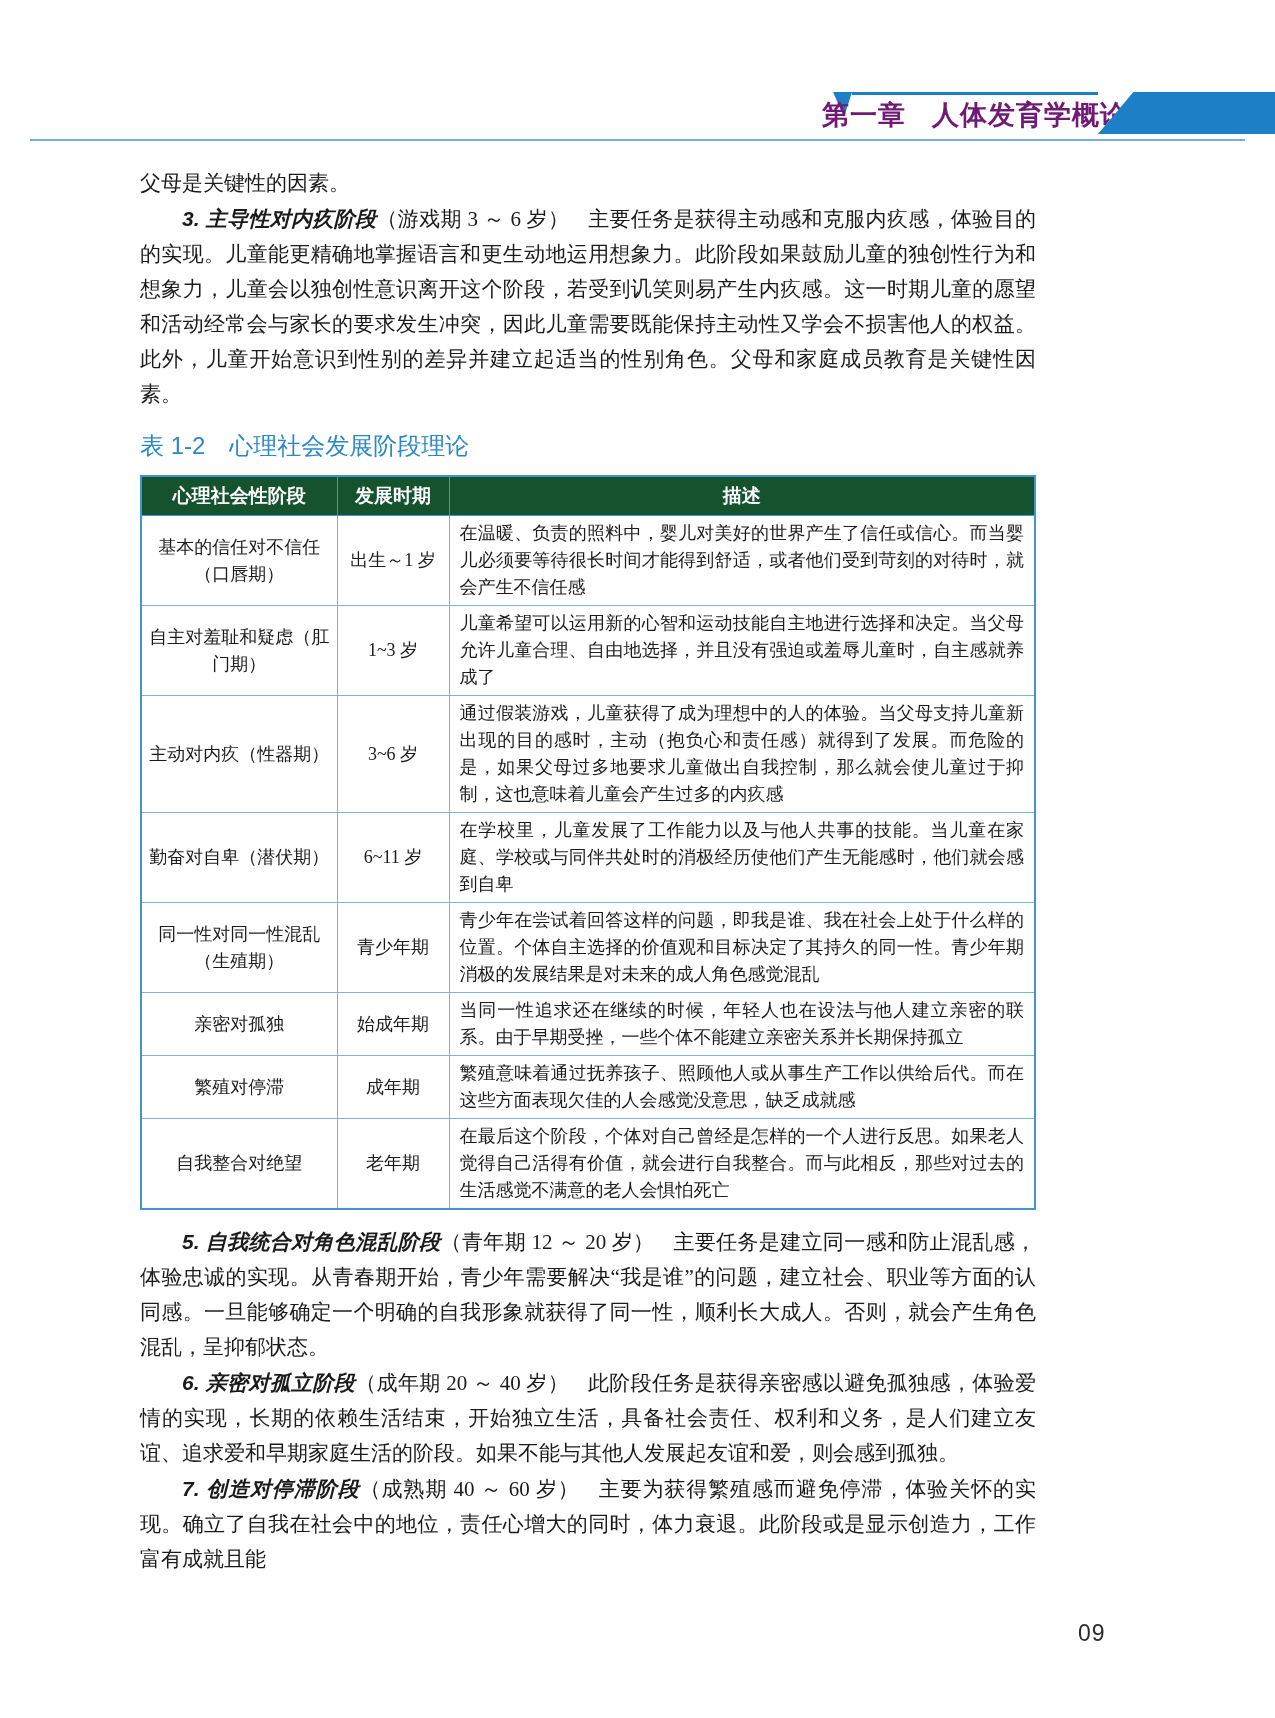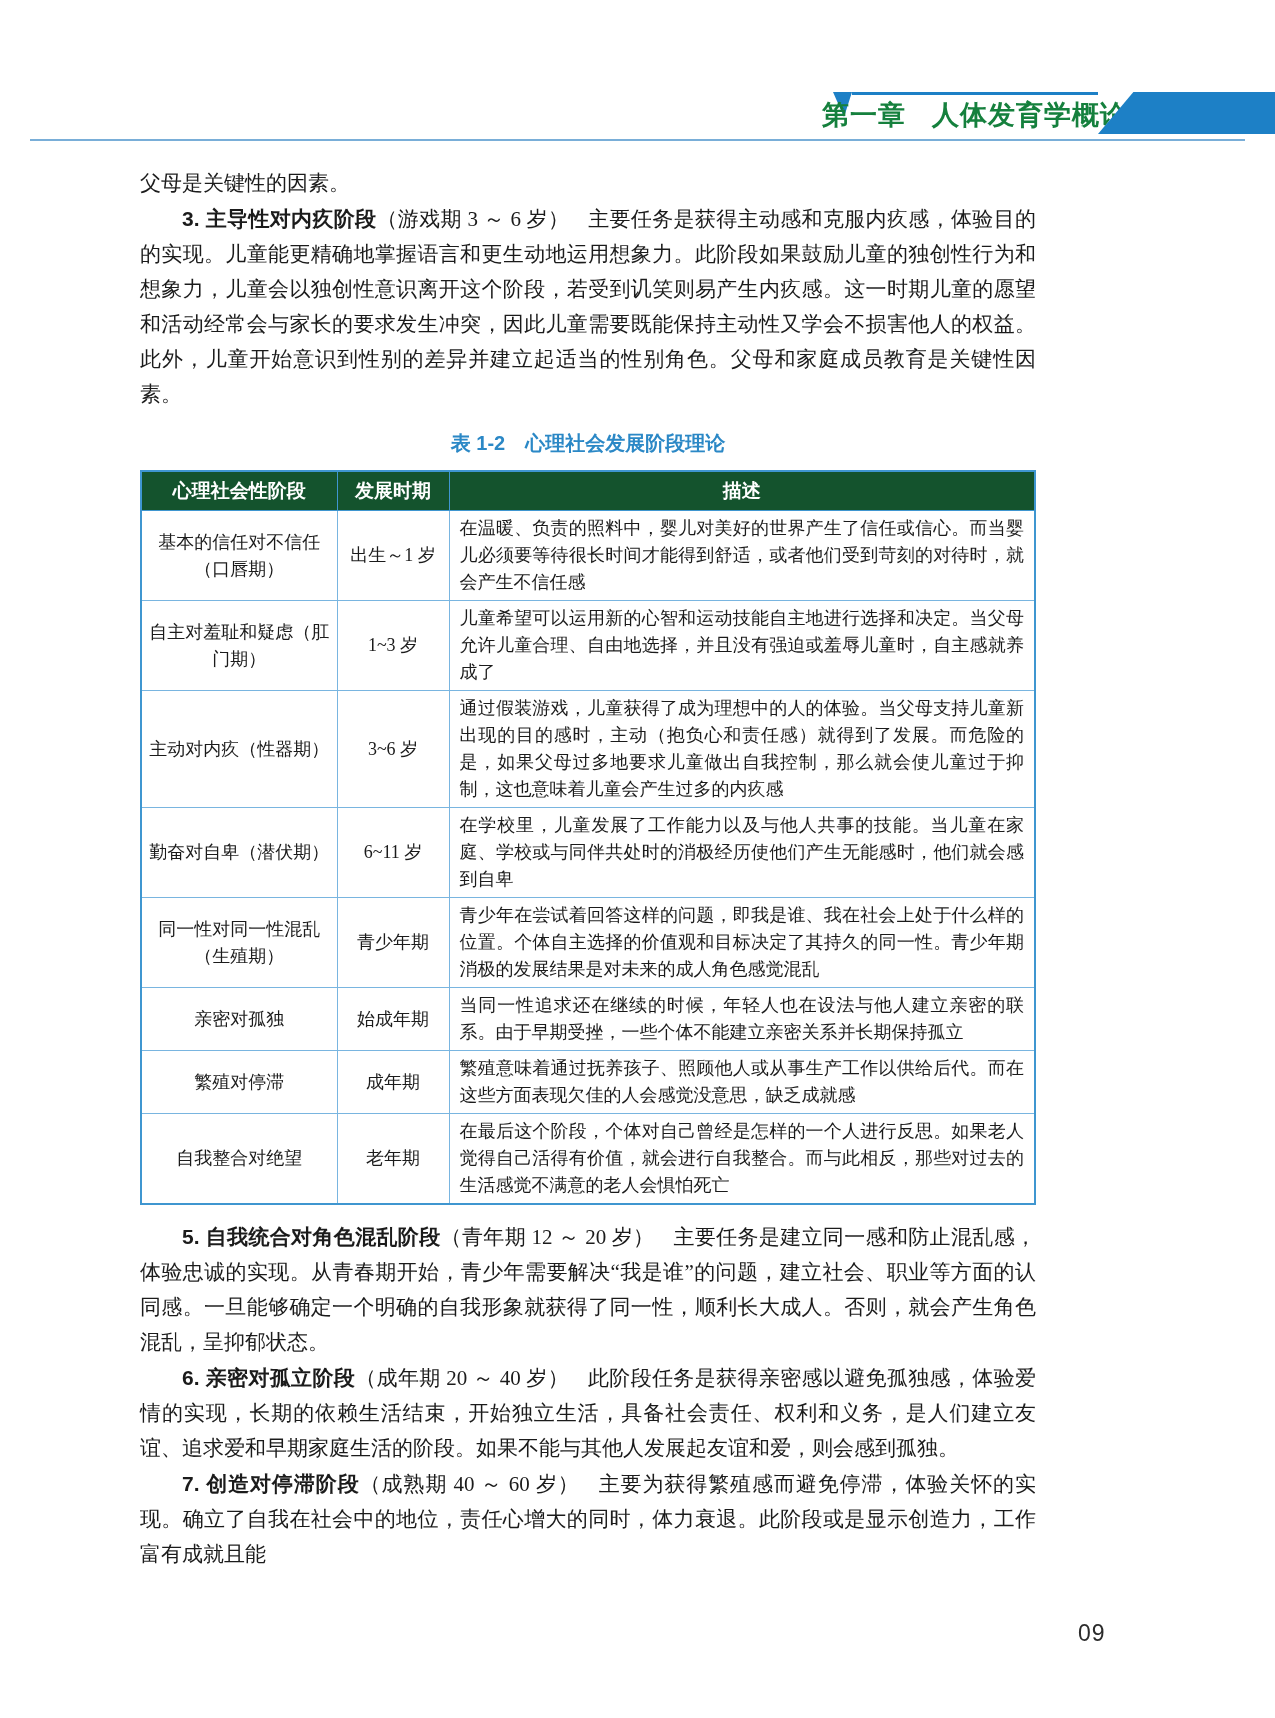--- a/index.html
+++ b/index.html
@@ -20,21 +20,21 @@
     background:#1d80c6;
     clip-path:polygon(0 0, 100% 0, 58% 100%);
   }
   .chap-box {
     position:absolute; left:852px; top:92px;
     width:246px; height:42px;
     border-top:3px solid #1d80c6;
     box-sizing:border-box;
     display:flex; align-items:center; justify-content:center;
     font-family:"Liberation Sans","DejaVu Sans",sans-serif;
-    font-weight:bold; font-size:27px; color:#15803d;
+    font-weight:bold; font-size:27px; color:#701a75;
     letter-spacing:1px; white-space:nowrap;
   }
   .chap-box .chap-label { margin-right:26px; }
   .banner-flag {
     position:absolute; left:1098px; top:92px;
     width:177px; height:42px;
     background:#1d80c6;
     clip-path:polygon(20% 0, 100% 0, 100% 100%, 0 100%);
   }
   .header-rule {
@@ -49,30 +49,31 @@
   }
   .body-para {
     margin:0;
     font-size:21px; line-height:35px;
     text-align:justify;
   }
   .indent { text-indent:2em; }
   .para-head {
     font-family:"Liberation Sans","DejaVu Sans",sans-serif;
     font-weight:bold;
+    font-style:italic;
   }
   .paren { margin-right:0.9em; }
 
   
   .table-title {
     margin:18px 0 13px 0;
-    text-align:center;
-    font-family:"Liberation Sans","DejaVu Sans",sans-serif;
-    font-weight:bold;
-    font-size:20px;
+    text-align:left;
+    font-family:"Liberation Sans","DejaVu Sans",sans-serif;
+    font-weight:normal;
+    font-size:24px;
     color:#2b88c6;
   }
   table.stage-table {
     width:100%;
     border-collapse:collapse;
     border:2px solid #3f96d0;
     font-size:18px;
   }
   table.stage-table th {
     background:#14532d;

